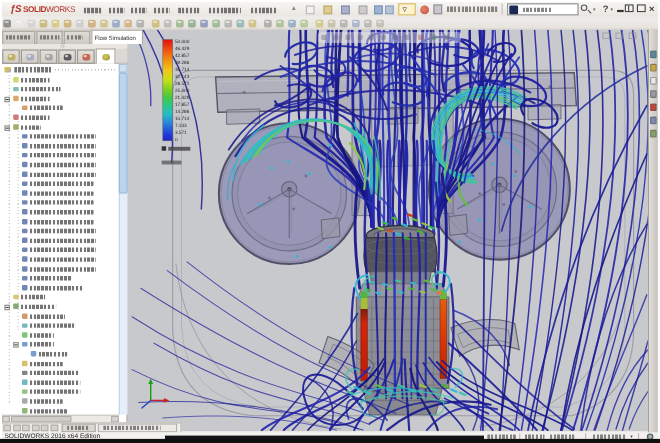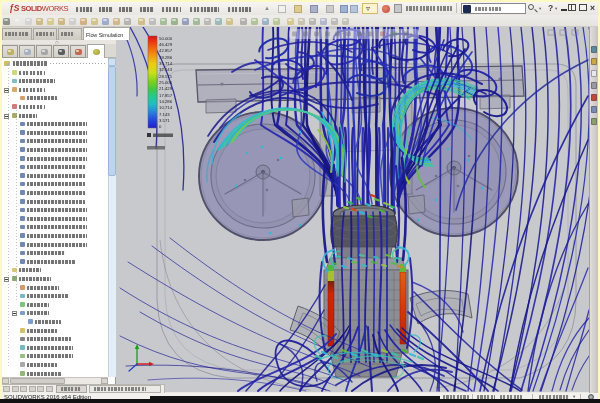--- a/index.html
+++ b/index.html
@@ -1,16 +1,16 @@
 <!DOCTYPE html>
 <html><head><meta charset="utf-8"><style>
 *{margin:0;padding:0;box-sizing:border-box}
 html,body{width:600px;height:403px;overflow:hidden;font-family:"Liberation Sans",sans-serif;background:#1b1b1b}
 .abs{position:absolute}
-#win{position:absolute;left:0;top:0;width:600px;height:403px;background:#fef9c3}
+#win{position:absolute;left:0;top:0;width:600px;height:403px;background:#ffffff}
 #inner{position:absolute;left:2px;top:2px;width:596px;height:397px;background:#ece9e5}
 .jt{display:inline-block;height:3.6px;border-radius:0.5px;background:repeating-linear-gradient(90deg,#565656 0 2.2px,rgba(0,0,0,0.04) 2.2px 3.5px);opacity:0.82}
 .jtl{display:inline-block;height:3.6px;border-radius:0.5px;background:repeating-linear-gradient(90deg,#646462 0 2.1px,rgba(0,0,0,0.03) 2.1px 3.4px);opacity:0.78}
 </style></head><body>
 <div id="win">
     <div id="inner"></div>
     <svg class="abs" style="left:116px;top:27px" width="473" height="365" viewBox="116 27 473 365" xmlns="http://www.w3.org/2000/svg">
       <rect x="116" y="27" width="473" height="365" fill="#c8c9cd"></rect>
       <path d="M 176,64 L 556,64 Q 576,64 576,86 L 576,300 Q 576,360 520,378 L 230,378 Q 160,370 157,300 L 157,86 Q 157,64 176,64 Z" fill="none" fill-opacity="0" stroke="#8e909a" stroke-width="1" stroke-opacity="0.8"></path>
       <path d="M 182,70 L 550,70 Q 568,70 568,90 L 568,296 Q 568,352 514,370 L 236,370 Q 168,362 165,296 L 165,90 Q 165,70 182,70 Z" fill="none" fill-opacity="0" stroke="#989aa4" stroke-width="0.8" stroke-opacity="0.55"></path>

